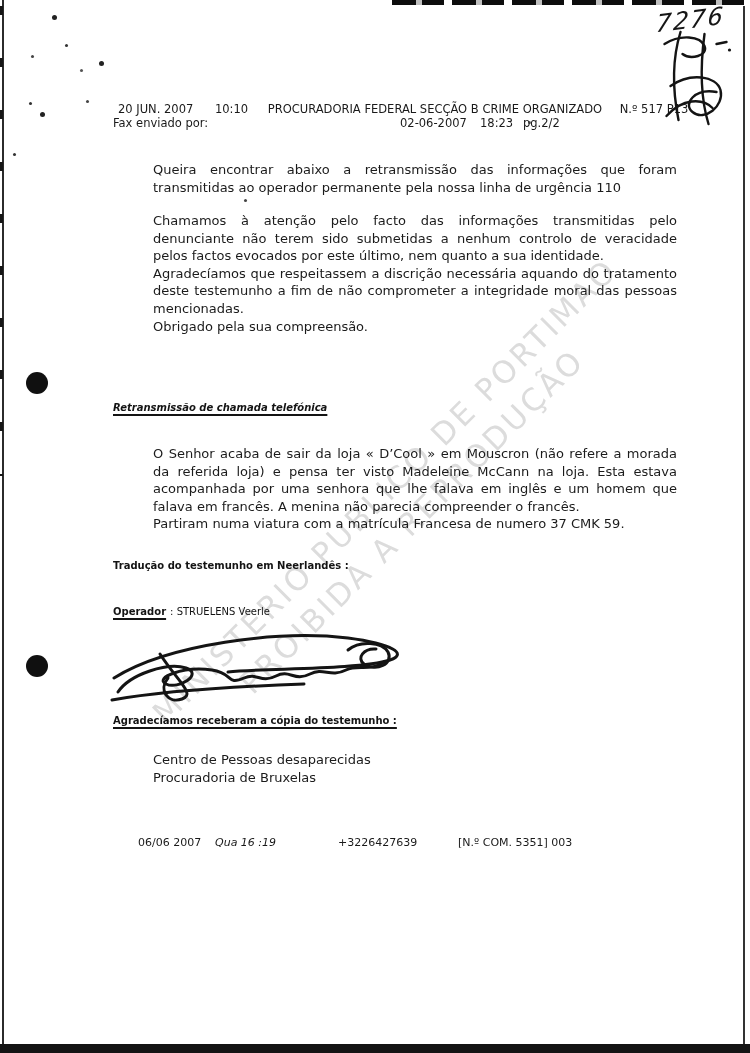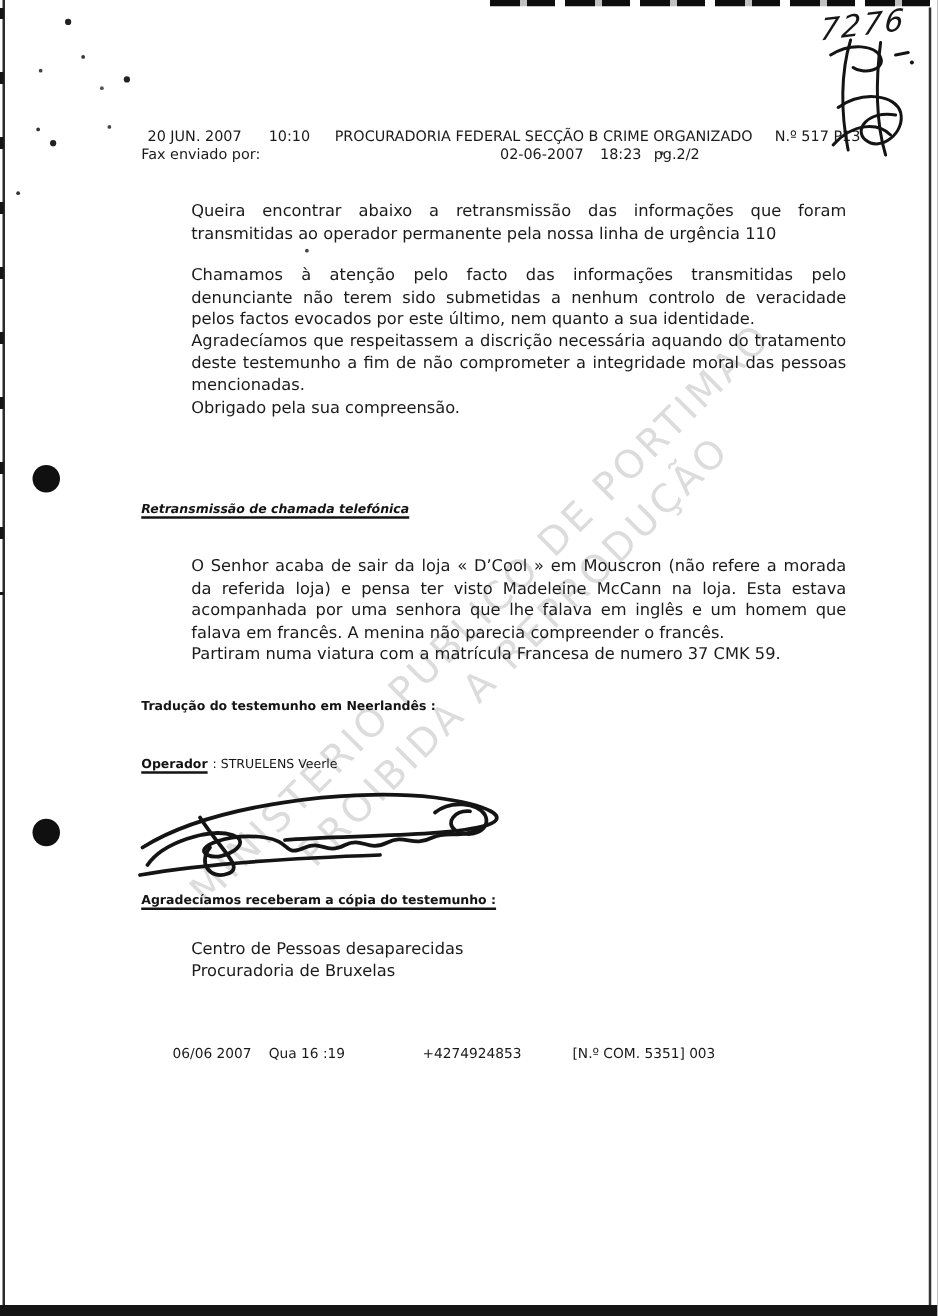--- a/index.html
+++ b/index.html
@@ -61,21 +61,21 @@
   .wm2{left:245px;top:670px;}
 
   
   .operator-sig{left:108px;top:628px;}
   svg path{fill:none;stroke:#141414;stroke-width:3;stroke-linecap:round;stroke-linejoin:round;}
   .corner-sig svg path{stroke-width:2.4;}
 
   
   .fax-footer{left:113px;top:836px;width:560px;height:16px;font-size:11px;white-space:nowrap;}
   .ff-date{position:absolute;left:25px;}
-  .ff-daytime{position:absolute;left:102px;}
+  .ff-daytime{position:absolute;left:102px;font-style:italic;}
   .ff-phone{position:absolute;left:225px;}
   .ff-com{position:absolute;left:345px;}
 </style>
 </head>
 <body>
 
 <div class="page">
 
   <div class="abs edge-left"></div>
   <div class="abs edge-left-dashes"></div>
@@ -157,17 +157,17 @@
   </div>
 
   <div class="abs body-text single-line" style="top:751px;">
     <div>Centro de Pessoas desaparecidas</div>
     <div>Procuradoria de Bruxelas</div>
   </div>
 
   <div class="abs fax-footer">
     <span class="ff-date">06/06 2007</span>
     <span class="ff-daytime">Qua 16 :19</span>
-    <span class="ff-phone">+4274924853</span>
+    <span class="ff-phone">+3226427639</span>
     <span class="ff-com">[N.º COM. 5351] 003</span>
   </div>
 
 </div>
 
 </body></html>

